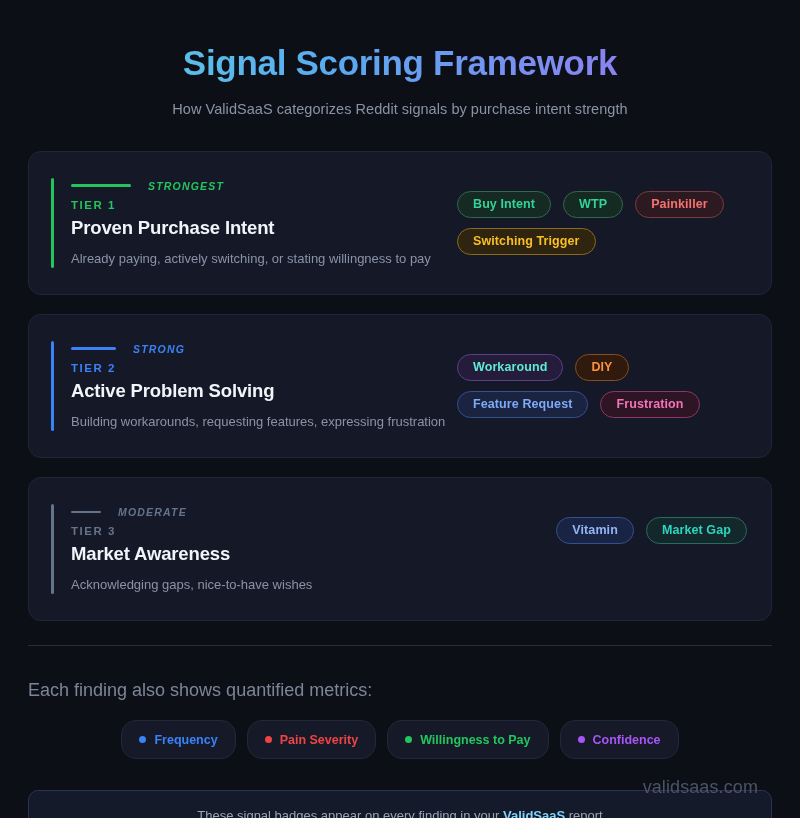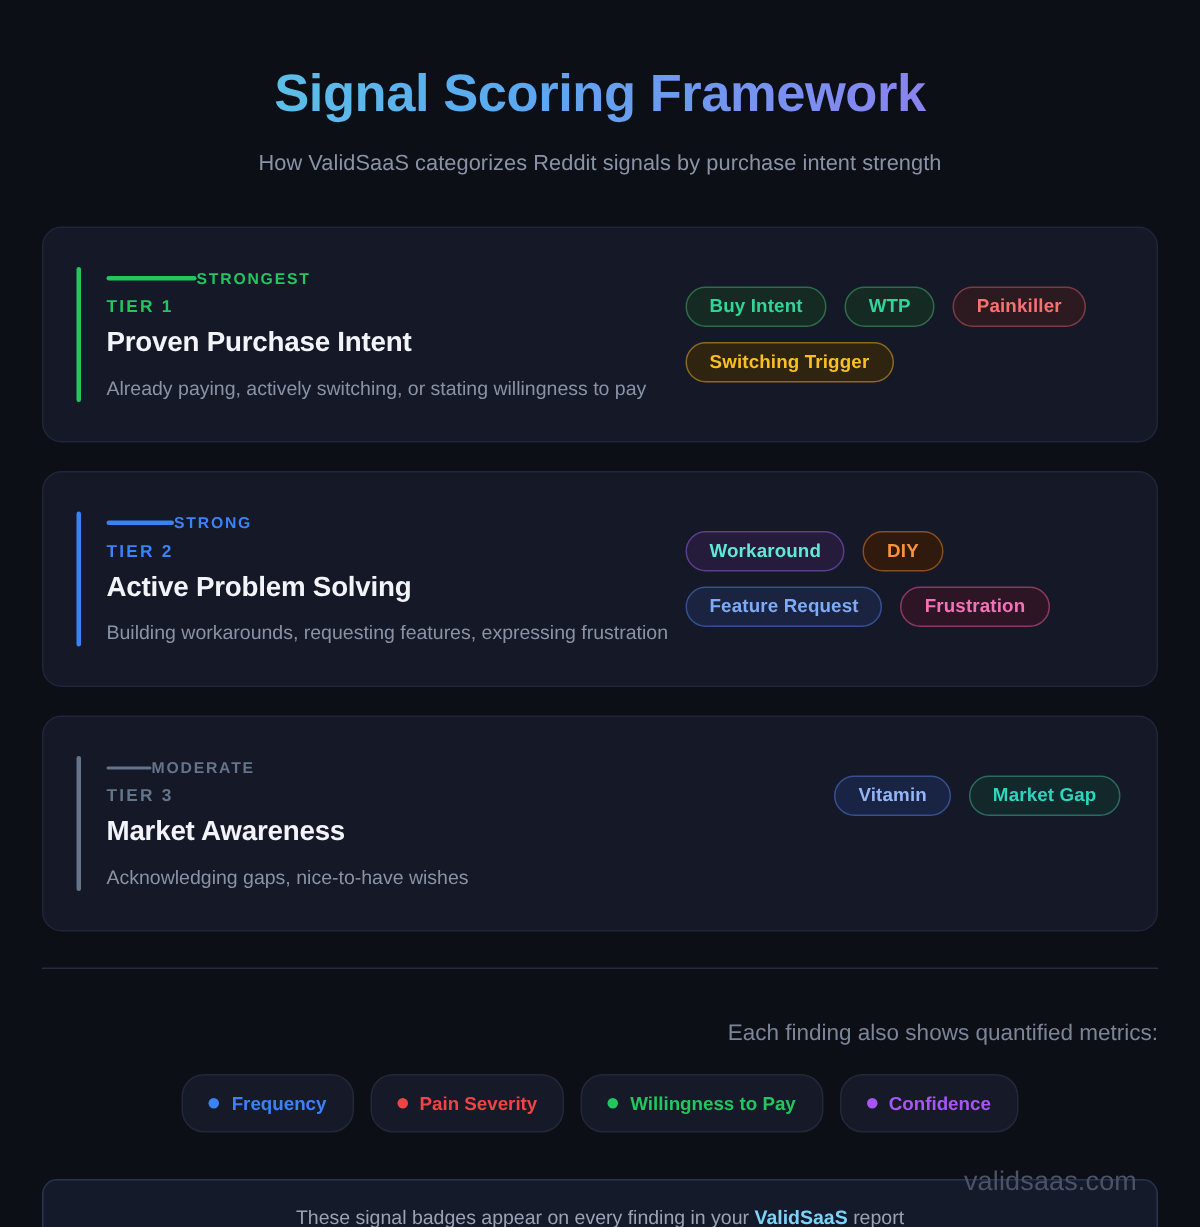--- a/index.html
+++ b/index.html
@@ -73,22 +73,23 @@
     flex: 0 0 3px;
     margin-right: 17px;
     align-self: stretch;
   }
 
   .tier-textblock { padding-top: 1px; }
 
   .strength-row {
     display: flex;
     align-items: center;
-    gap: 0;
+    gap: 17px;
     height: 14px;
+    font-style: italic;
   }
   .strength-dash {
     height: 2.5px;
     border-radius: 2px;
     display: block;
   }
   .strength-label {
     font-size: 10.5px;
     font-weight: bold;
     letter-spacing: 1.2px;
@@ -142,22 +143,22 @@
 
   
   .divider {
     height: 1px;
     background: #262b3d;
     margin: 24px 0 0 0;
   }
 
   
   .metrics-caption {
-    text-align: right;
-    font-size: 15px;
+    text-align: left;
+    font-size: 18px;
     color: #7c8598;
     margin-top: 34px;
   }
 
   .metrics-row {
     margin-top: 19px;
     display: flex;
     justify-content: center;
     gap: 11px;
   }

